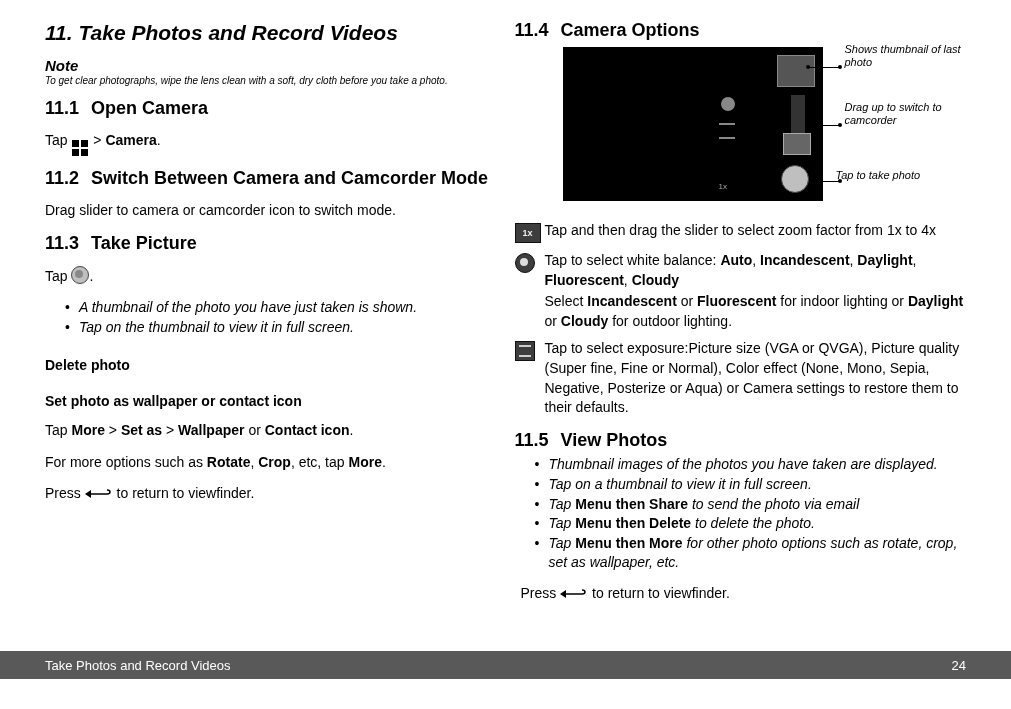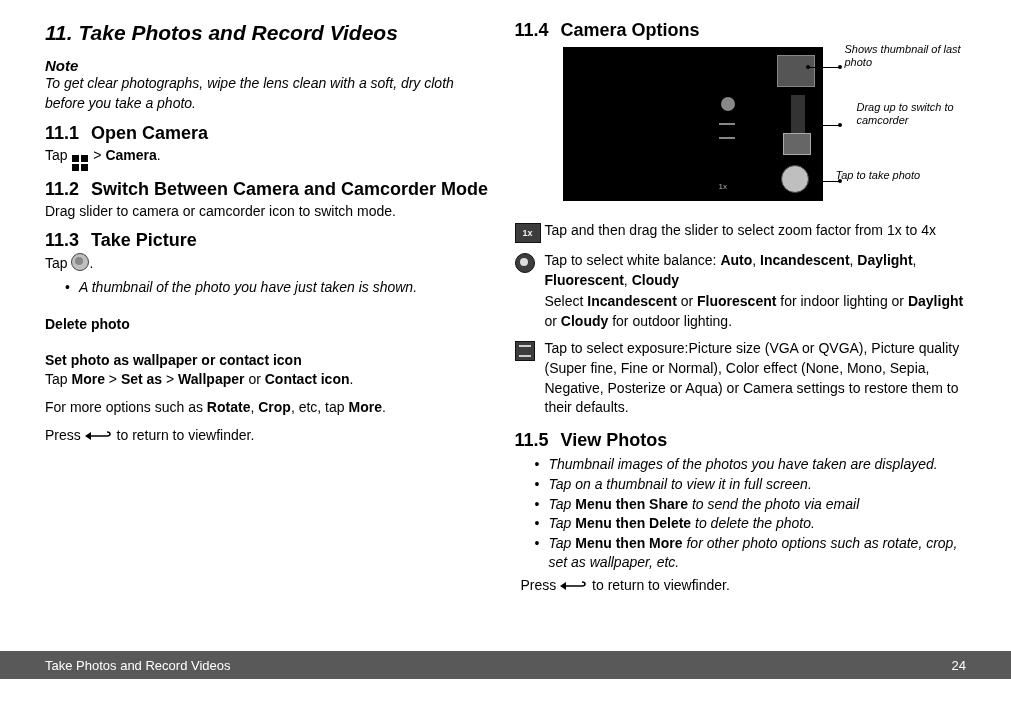--- a/index.html
+++ b/index.html
@@ -32,41 +32,41 @@
     text-indent: -40px;
   }
   .note-title {
     font-weight: bold;
     font-style: italic;
     font-size: 15px;
     margin: 2px 0 0 0;
   }
   .note-body {
     font-style: italic;
-    font-size: 14px;
+    font-size: 10px;
     line-height: 1.4;
     margin: 0 0 10px 0;
   }
   h2.section {
     font-size: 18px;
     font-weight: bold;
     margin: 8px 0 2px 0;
     display: flex;
     align-items: baseline;
   }
   h2.section .num {
     min-width: 46px;
   }
   h2.section .title-wrap {
     line-height: 1.15;
   }
   .body {
     font-size: 14px;
     line-height: 1.4;
-    margin: 2px 0;
+    margin: 12px 0;
   }
   .bold { font-weight: bold; }
   ul.dash {
     margin: 4px 0 4px 20px;
     padding: 0;
     font-size: 14px;
     font-style: italic;
     line-height: 1.35;
     list-style: none;
   }
@@ -315,20 +315,21 @@
     <h2 class="section">
       <span class="num">11.3</span>
       <span class="title-wrap">Take Picture</span>
     </h2>
     <div class="body">
       <span>Tap </span>
       <span class="shutter-icon"></span><span>.</span>
     </div>
     <ul class="dash">
       <li>A thumbnail of the photo you have just taken is shown.</li>
+      <li>Tap on the thumbnail to view it in full screen.</li>
     </ul>
 
     <div class="sub-heading">Delete photo</div>
 
     <div class="sub-heading">Set photo as wallpaper or contact icon</div>
     <div class="body">
       <span>Tap </span><span class="bold">More</span><span> &gt; </span><span class="bold">Set as</span><span> &gt; </span><span class="bold">Wallpaper</span><span> or </span><span class="bold">Contact icon</span><span>.</span>
     </div>
 
     <div class="body" style="margin-top:8px;">
@@ -362,21 +363,21 @@
         <div class="cam-wb"></div>
         <div class="cam-settings"></div>
         <div class="cam-slider-track"></div>
         <div class="cam-slider-cam"></div>
         <div class="cam-shutter"></div>
         <div class="cam-zoom">1x</div>
       </div>
       <div class="callout-line" style="left:245px; top:20px; width:32px;"></div>
       <div class="callout" style="left:282px; top:-4px;">Shows thumbnail of last photo</div>
       <div class="callout-line" style="left:251px; top:78px; width:26px;"></div>
-      <div class="callout" style="left:282px; top:54px;margin-left:12px;">Drag up to switch to camcorder</div>
+      <div class="callout" style="left:282px; top:54px;">Drag up to switch to camcorder</div>
       <div class="callout-line" style="left:251px; top:134px; width:26px;"></div>
       <div class="callout" style="left:273px; top:122px;">Tap to take photo</div>
     </div>
 
     <table class="opt-table">
       <tbody>
           <tr>
         <td class="icon-cell">
               <div class="zoom-icon">1x</div>
             </td>

